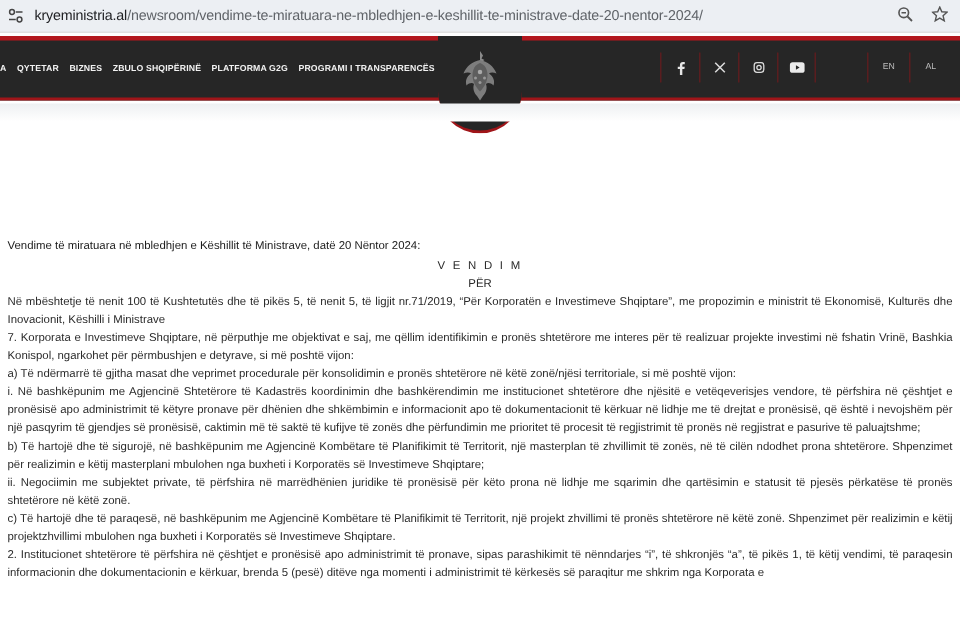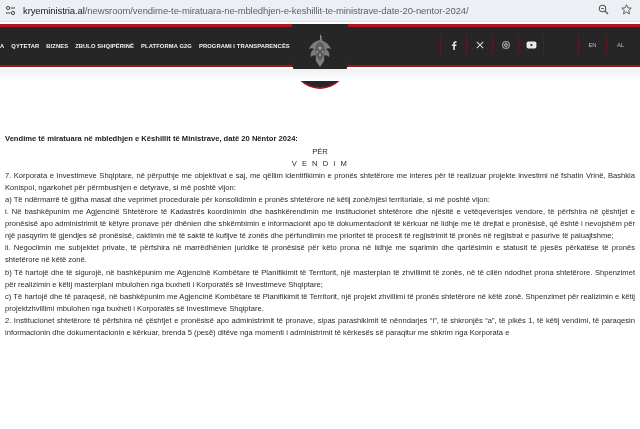--- a/index.html
+++ b/index.html
@@ -36,21 +36,21 @@
   .social { position: absolute; left: 440px; top: 8px; display: flex; align-items: center; height: 20px; }
   .soc-item { width: 26px; height: 20px; display: flex; align-items: center; justify-content: center; color: #ddd; font-size: 9px; border-left: 1px solid #5a1d1f; }
   .soc-item:last-child { border-right: 1px solid #5a1d1f; }
   .lang { position: absolute; left: 578px; top: 8px; display: flex; height: 20px; }
   .lang-item { width: 28px; height: 20px; display: flex; align-items: center; justify-content: center; color: #bdbdbd; font-size: 5.8px; font-family: "Liberation Sans", sans-serif; border-left: 1px solid #5a1d1f; }
   .header-shadow { position: absolute; left: 0; top: 69px; width: 640px; height: 12px; background: linear-gradient(#eef0f2, #ffffff); }
 
   
   .content { position: absolute; left: 5px; top: 133px; width: 630px; font-family: "Liberation Sans", sans-serif; font-size: 7.6px; line-height: 12.05px; color: #2a2a2a; }
   .content p { text-align: justify; }
-  .intro { font-weight: bold; color: #1a1a1a; margin-bottom: 1px; }
+  .intro { font-weight: normal; color: #1a1a1a; margin-bottom: 1px; margin-top: 25px; }
   .center { text-align: center !important; }
   .bold { font-weight: bold; }
   .vendim { letter-spacing: 1.5px; }
 </style>
 </head>
 <body>
 
 <div class="addr-bar">
   <span class="addr-icon">
     <svg width="11" height="11" viewBox="0 0 11 11">
@@ -126,22 +126,23 @@
 
   <div class="lang">
     <span class="lang-item">EN</span>
     <span class="lang-item">AL</span>
   </div>
 </div>
 <div class="header-shadow"></div>
 
 <div class="content">
   <p class="intro">Vendime të miratuara në mbledhjen e Këshillit të Ministrave, datë 20 Nëntor 2024:</p>
+  <p class="center vendim">V E N D I M</p>
   <p class="center">PËR</p>
-  <p class="center vendim">V E N D I M</p>
+  <p>Në mbështetje të nenit 100 të Kushtetutës dhe të pikës 5, të nenit 5, të      ligjit nr.71/2019, “Për Korporatën e Investimeve Shqiptare”, me propozimin e ministrit të Ekonomisë, Kulturës dhe Inovacionit, Këshilli i Ministrave</p>
   <p>7. Korporata e Investimeve Shqiptare, në përputhje me objektivat e saj, me qëllim identifikimin e pronës shtetërore me interes për të realizuar projekte investimi në fshatin Vrinë, Bashkia Konispol, ngarkohet për përmbushjen e detyrave, si më poshtë vijon:</p>
-  <p>a) Të ndërmarrë të gjitha masat dhe veprimet procedurale për konsolidimin e pronës shtetërore në këtij zonë/njësi territoriale, si më poshtë vijon:</p>
+  <p>a) Të ndërmarrë të gjitha masat dhe veprimet procedurale për konsolidimin e pronës shtetërore në këtë zonë/njësi territoriale, si më poshtë vijon:</p>
   <p>i. Në bashkëpunim me Agjencinë Shtetërore të Kadastrës koordinimin dhe bashkërendimin me institucionet shtetërore dhe njësitë e vetëqeverisjes vendore, të përfshira në çështjet e pronësisë apo administrimit të këtyre pronave për dhënien dhe shkëmbimin e informacionit apo të dokumentacionit të kërkuar në lidhje me të drejtat e pronësisë, që është i nevojshëm për një pasqyrim të gjendjes së pronësisë, caktimin më të saktë të kufijve të zonës dhe përfundimin me prioritet të procesit të regjistrimit të pronës në regjistrat e pasurive të paluajtshme;</p>
+  <p>b) Të hartojë dhe të sigurojë, në bashkëpunim me Agjencinë Kombëtare të Planifikimit të Territorit, një masterplan të zhvillimit të zonës, në të cilën ndodhet prona shtetërore. Shpenzimet për  realizimin e këtij masterplani mbulohen nga buxheti i Korporatës së Investimeve Shqiptare;</p>
   <p>ii. Negociimin me subjektet private, të përfshira në marrëdhënien juridike të pronësisë për këto prona në lidhje me sqarimin dhe qartësimin e statusit të pjesës përkatëse të pronës shtetërore në këtë zonë.</p>
-  <p>b) Të hartojë dhe të sigurojë, në bashkëpunim me Agjencinë Kombëtare të Planifikimit të Territorit, një masterplan të zhvillimit të zonës, në të cilën ndodhet prona shtetërore. Shpenzimet për  realizimin e këtij masterplani mbulohen nga buxheti i Korporatës së Investimeve Shqiptare;</p>
   <p>c) Të hartojë dhe të paraqesë, në bashkëpunim me Agjencinë Kombëtare të Planifikimit të Territorit, një projekt zhvillimi të pronës shtetërore në këtë zonë. Shpenzimet për realizimin e këtij projektzhvillimi mbulohen nga buxheti i Korporatës së Investimeve Shqiptare.</p>
   <p>2. Institucionet shtetërore të përfshira në çështjet e pronësisë apo administrimit të pronave, sipas parashikimit të nënndarjes “i”, të shkronjës “a”, të pikës 1, të këtij vendimi, të paraqesin informacionin dhe dokumentacionin e kërkuar, brenda 5 (pesë) ditëve nga momenti i administrimit të kërkesës së paraqitur me shkrim nga Korporata e</p>
 </div>
 
 </body></html>

